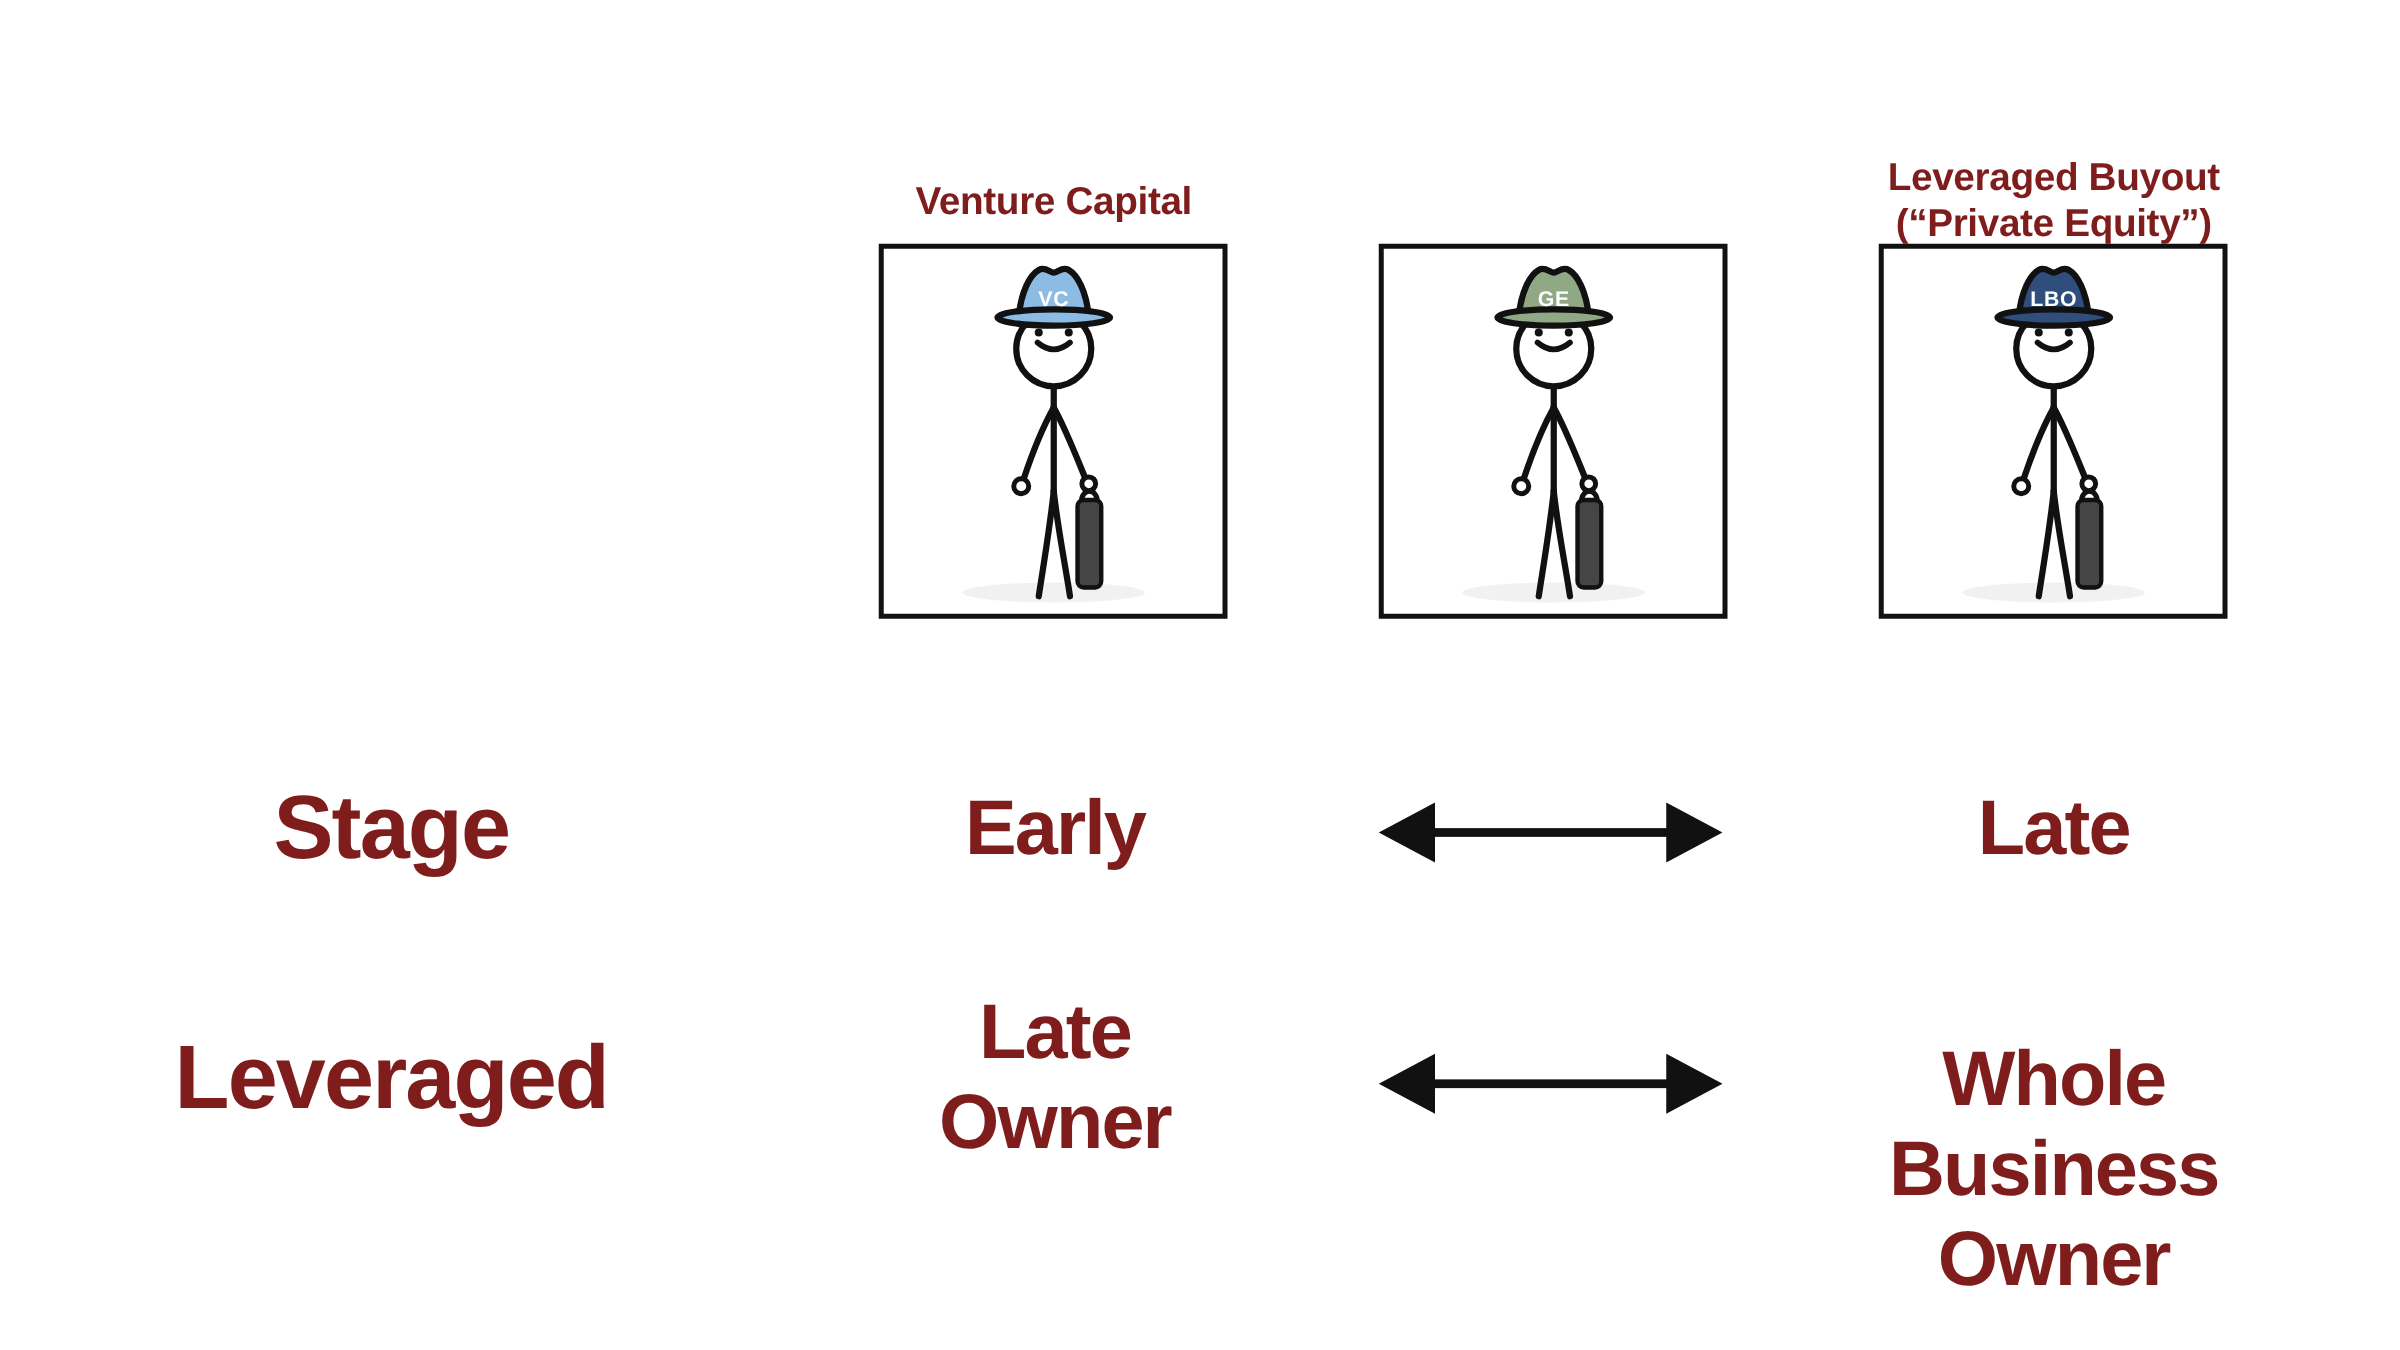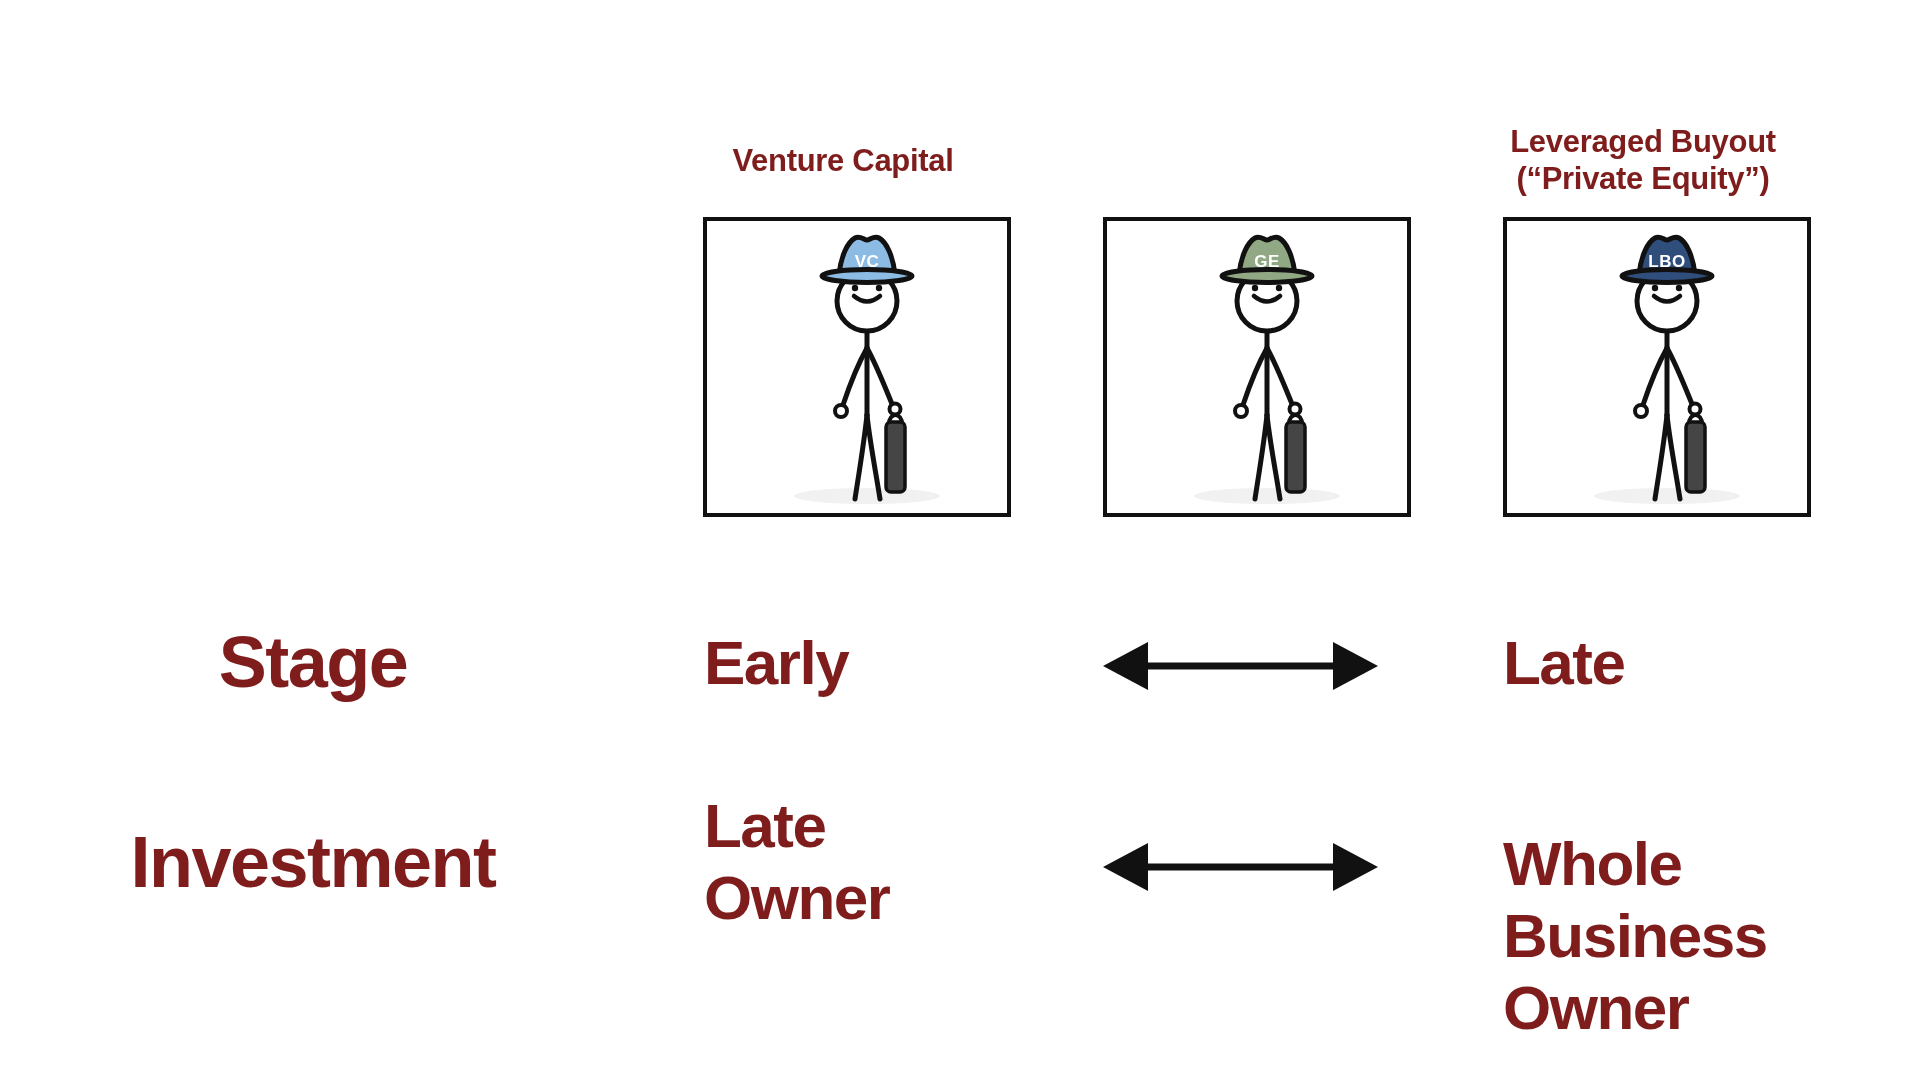--- a/index.html
+++ b/index.html
@@ -15,43 +15,42 @@
     position:absolute;
     top:118px;height:84px;width:280px;
     display:flex;align-items:center;justify-content:center;
     text-align:center;
     font-size:31px;line-height:37px;font-weight:bold;
     white-space:pre-line;
     letter-spacing:-0.3px;
   }
   .fig-box{
     position:absolute;
-    top:217px;width:308px;height:300px;
+    top:195px;width:279px;height:300px;
     border:4px solid #111;
     box-sizing:border-box;
     background:#fff;
-    padding-left:24px;
   }
   .fig-box svg{display:block;}
   svg text.hat-label{
     font-family:"Liberation Sans",sans-serif;
     font-weight:bold;
     letter-spacing:0.5px;
   }
   .row-label{
     position:absolute;
     width:400px;
     text-align:center;
     font-size:72px;line-height:84px;font-weight:bold;
     letter-spacing:-1.5px;
   }
   .row-value{
     position:absolute;
     width:280px;
-    text-align:left;
+    text-align:center;
     font-size:62px;line-height:72px;font-weight:bold;
     letter-spacing:-1.5px;
     white-space:pre-line;
   }
   .arrow{position:absolute;width:275px;height:50px;}
   .arrow polygon,.arrow rect{fill:#111;}
   .stroke{fill:none;stroke:#111;stroke-width:5;stroke-linecap:round;}
 </style>
 </head>
 <body>
@@ -129,21 +128,21 @@
 
   <div class="row-label" style="left:113px;top:620px">Stage</div>
   <div class="row-value" style="left:704px;top:627px">Early</div>
   <svg class="arrow" style="left:1103px;top:641px" viewBox="0 0 275 50">
     <polygon points="0,25 45,1 45,49"></polygon>
     <polygon points="275,25 230,1 230,49"></polygon>
     <rect x="43" y="21.5" width="189" height="7"></rect>
   </svg>
   <div class="row-value" style="left:1503px;top:627px">Late</div>
 
-  <div class="row-label" style="left:113px;top:820px">Investment</div>
+  <div class="row-label" style="left:113px;top:820px">Leveraged</div>
   <div class="row-value" style="left:704px;top:790px">Late
 Owner</div>
   <svg class="arrow" style="left:1103px;top:842px" viewBox="0 0 275 50">
     <polygon points="0,25 45,1 45,49"></polygon>
     <polygon points="275,25 230,1 230,49"></polygon>
     <rect x="43" y="21.5" width="189" height="7"></rect>
   </svg>
   <div class="row-value" style="left:1503px;top:828px">Whole
 Business
 Owner</div>

